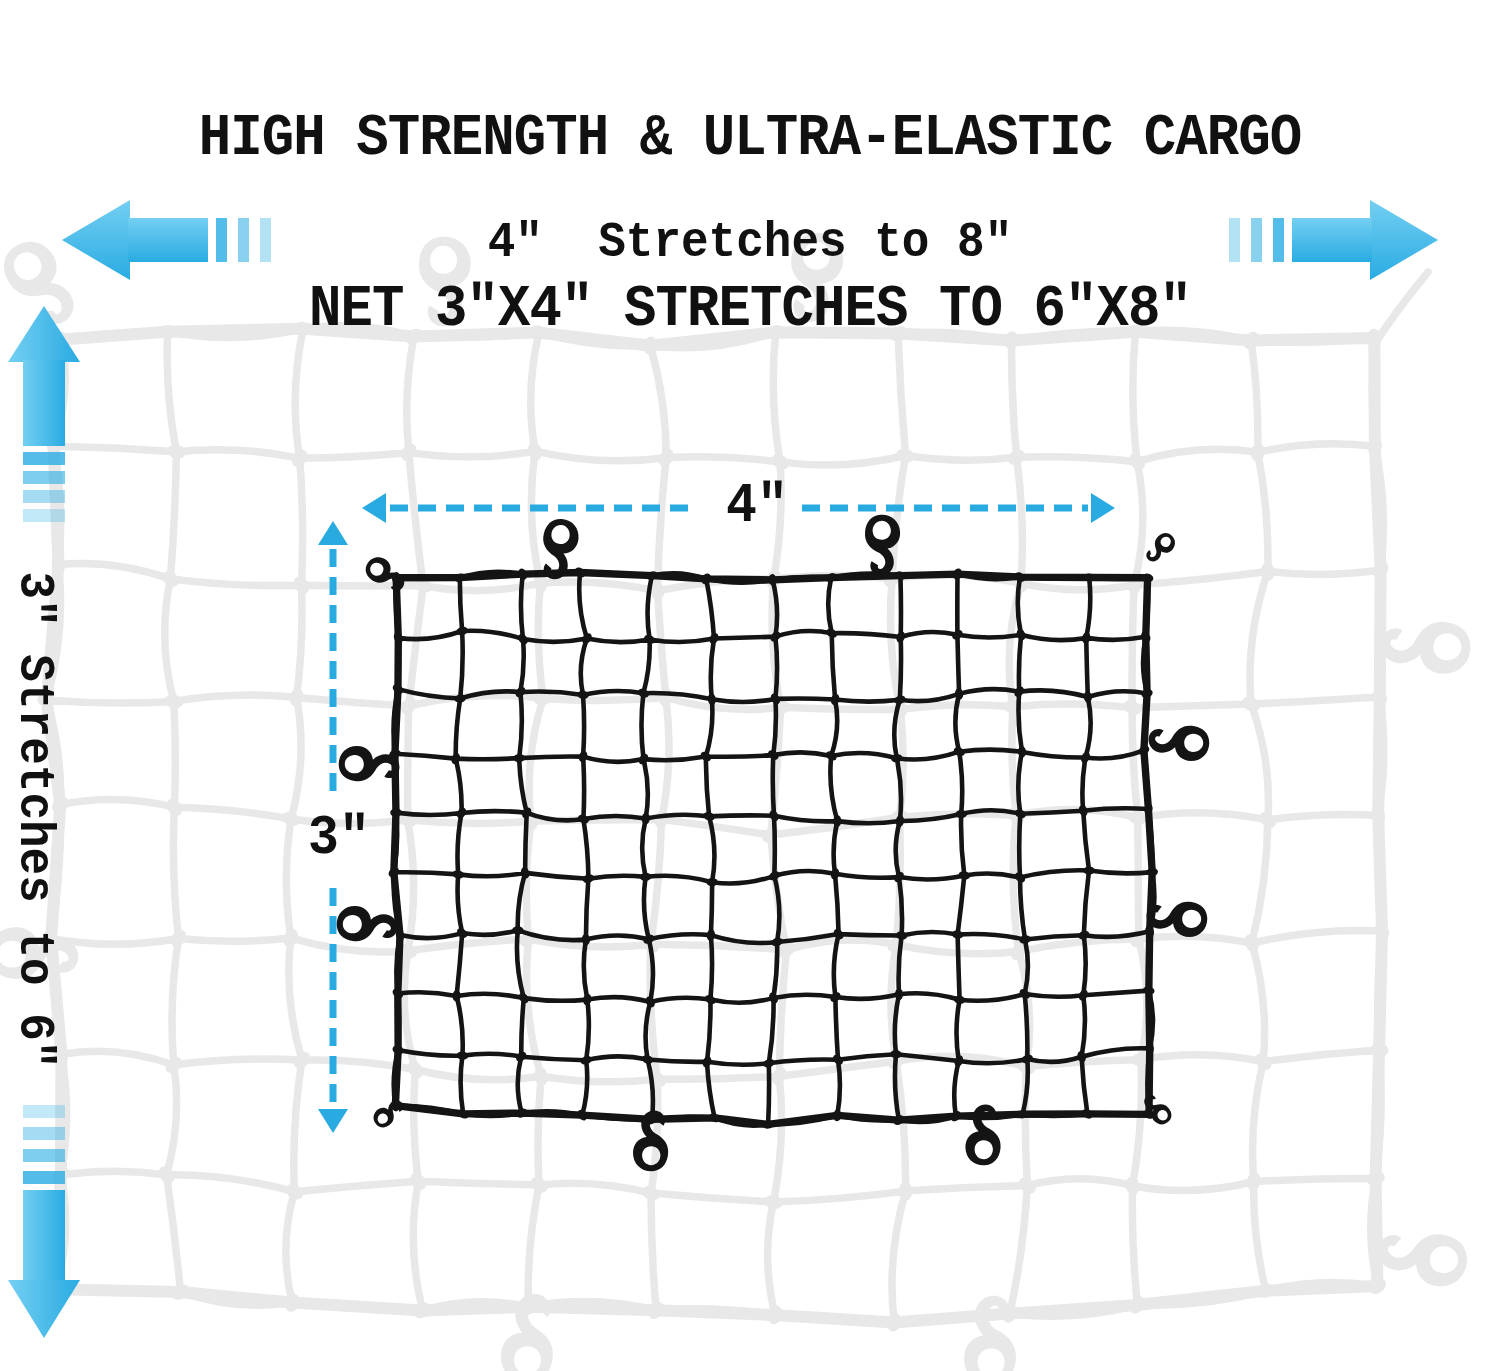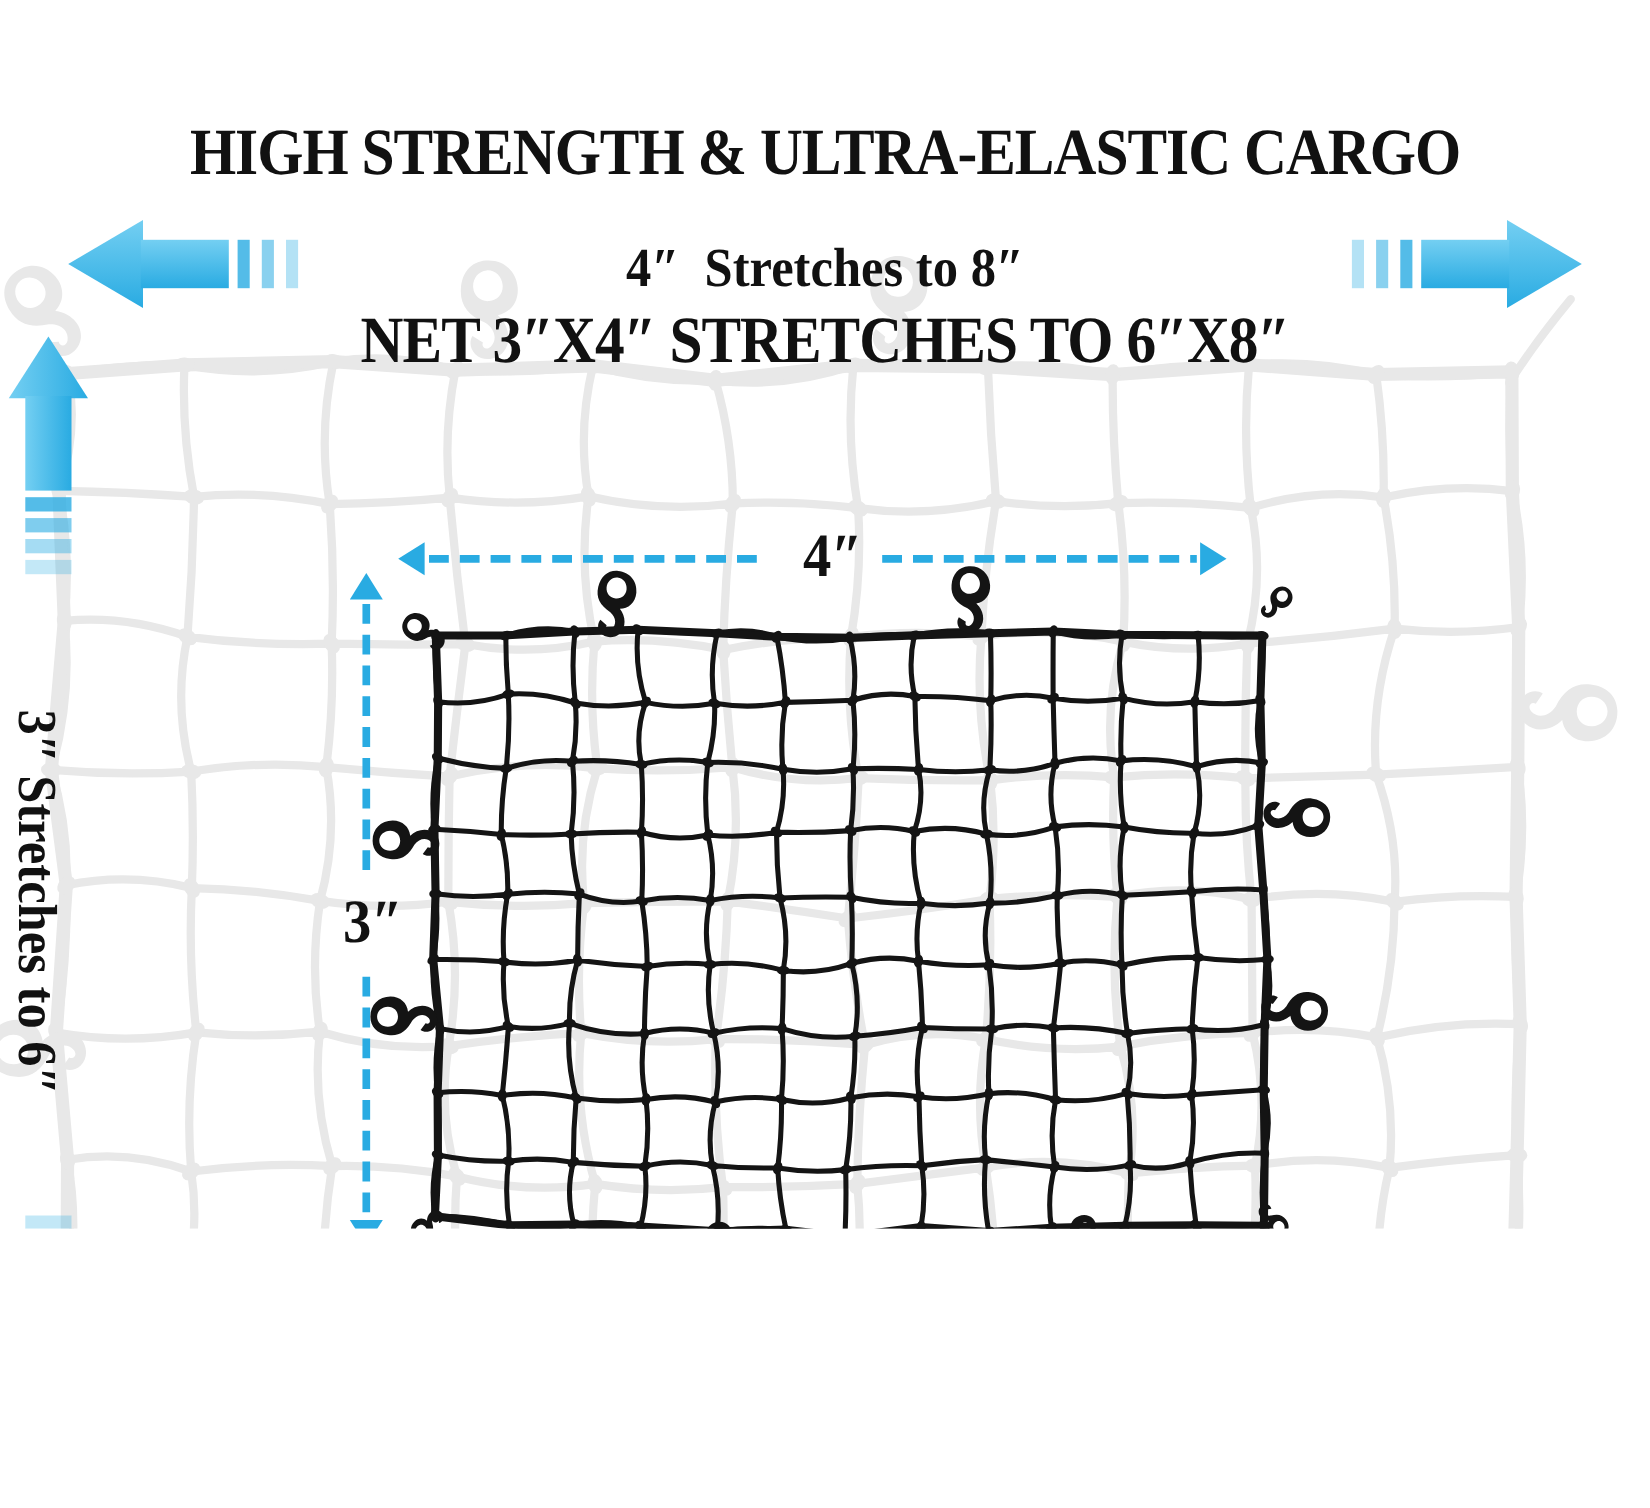--- a/index.html
+++ b/index.html
@@ -1,18 +1,18 @@
 <!DOCTYPE html>
 <html style="--accent: #29ABE2; --accent-light: #74CFF2; --text: #111111; --bg: #FFFFFF;"><head>
 <meta charset="utf-8">
 <style>
   html,body{margin:0;padding:0;background:#fff;}
   .stage{
-    position:relative;width:1500px;height:1117px;background:var(--bg,#fff);
-    overflow:hidden;font-family:Liberation Serif, serif;color:var(--text,#111);
+    position:relative;width:1500px;height:1371px;background:var(--bg,#fff);
+    overflow:hidden;font-family:Liberation Mono, monospace;color:var(--text,#111);
   }
   .title{
     position:absolute;top:-4px;left:0;right:0;text-align:center;
     font-weight:bold;font-size:60px;line-height:57px;letter-spacing:-1px;
     transform:scaleX(0.9);transform-origin:center top;white-space:pre;
   }
   #scene{position:absolute;left:0;top:0;}
   .label{position:absolute;font-weight:bold;white-space:pre;color:var(--text,#111);}
   .h-stretch{
     left:0;right:0;top:214px;text-align:center;font-size:50px;

